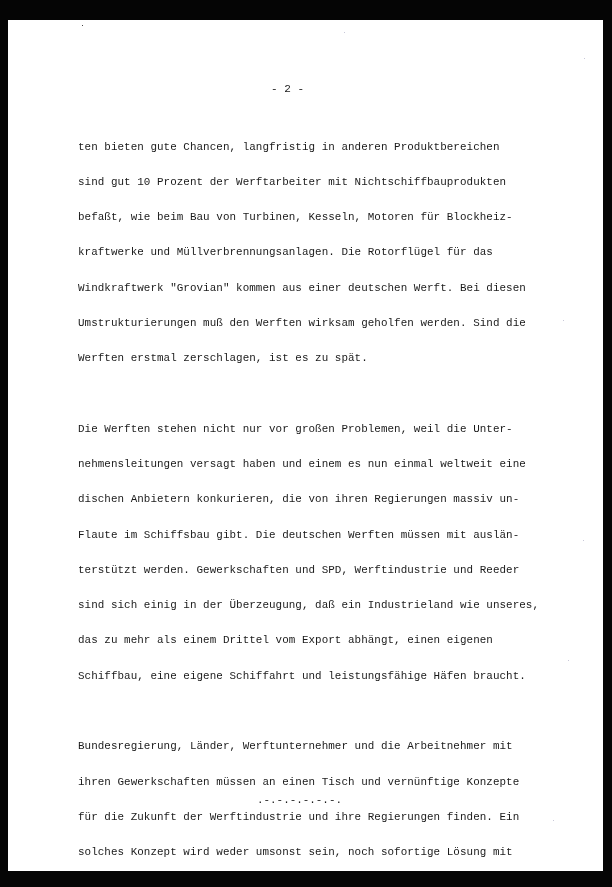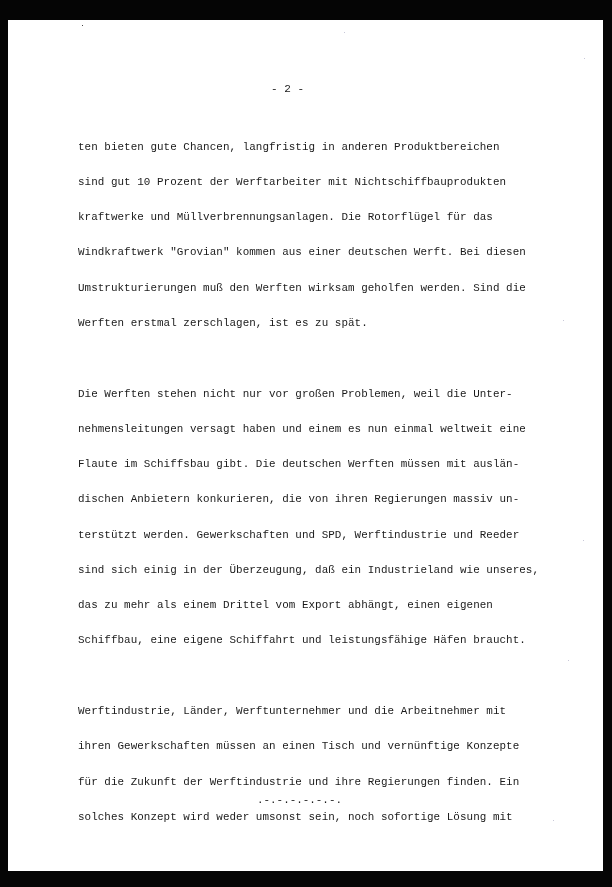--- a/index.html
+++ b/index.html
@@ -69,39 +69,40 @@
 <body>
 
 <div class="page">
   <div class="page-number">- 2 -</div>
 
   <div class="content">
 
     <div class="para">
       <span class="line">ten bieten gute Chancen, langfristig in anderen Produktbereichen</span>
       <span class="line">sind gut 10 Prozent der Werftarbeiter mit Nichtschiffbauprodukten</span>
+      <span class="line">befaßt, wie beim Bau von Turbinen, Kesseln, Motoren für Blockheiz-</span>
       <span class="line">kraftwerke und Müllverbrennungsanlagen. Die Rotorflügel für das</span>
       <span class="line">Windkraftwerk "Grovian" kommen aus einer deutschen Werft. Bei diesen</span>
       <span class="line">Umstrukturierungen muß den Werften wirksam geholfen werden. Sind die</span>
       <span class="line">Werften erstmal zerschlagen, ist es zu spät.</span>
     </div>
 
     <div class="para">
       <span class="line">Die Werften stehen nicht nur vor großen Problemen, weil die Unter-</span>
       <span class="line">nehmensleitungen versagt haben und einem es nun einmal weltweit eine</span>
+      <span class="line">dischen Anbietern konkurieren, die von ihren Regierungen massiv un-</span>
       <span class="line">Flaute im Schiffsbau gibt. Die deutschen Werften müssen mit auslän-</span>
-      <span class="line">dischen Anbietern konkurieren, die von ihren Regierungen massiv un-</span>
       <span class="line">terstützt werden. Gewerkschaften und SPD, Werftindustrie und Reeder</span>
       <span class="line">sind sich einig in der Überzeugung, daß ein Industrieland wie unseres,</span>
       <span class="line">das zu mehr als einem Drittel vom Export abhängt, einen eigenen</span>
       <span class="line">Schiffbau, eine eigene Schiffahrt und leistungsfähige Häfen braucht.</span>
     </div>
 
     <div class="para">
-      <span class="line">Werftindustrie, Länder, Werftunternehmer und die Arbeitnehmer mit</span>
+      <span class="line">Bundesregierung, Länder, Werftunternehmer und die Arbeitnehmer mit</span>
       <span class="line">ihren Gewerkschaften müssen an einen Tisch und vernünftige Konzepte</span>
       <span class="line">für die Zukunft der Werftindustrie und ihre Regierungen finden. Ein</span>
       <span class="line">solches Konzept wird weder umsonst sein, noch sofortige Lösung mit</span>
       
       
       
       
     </div>
 
   </div>

